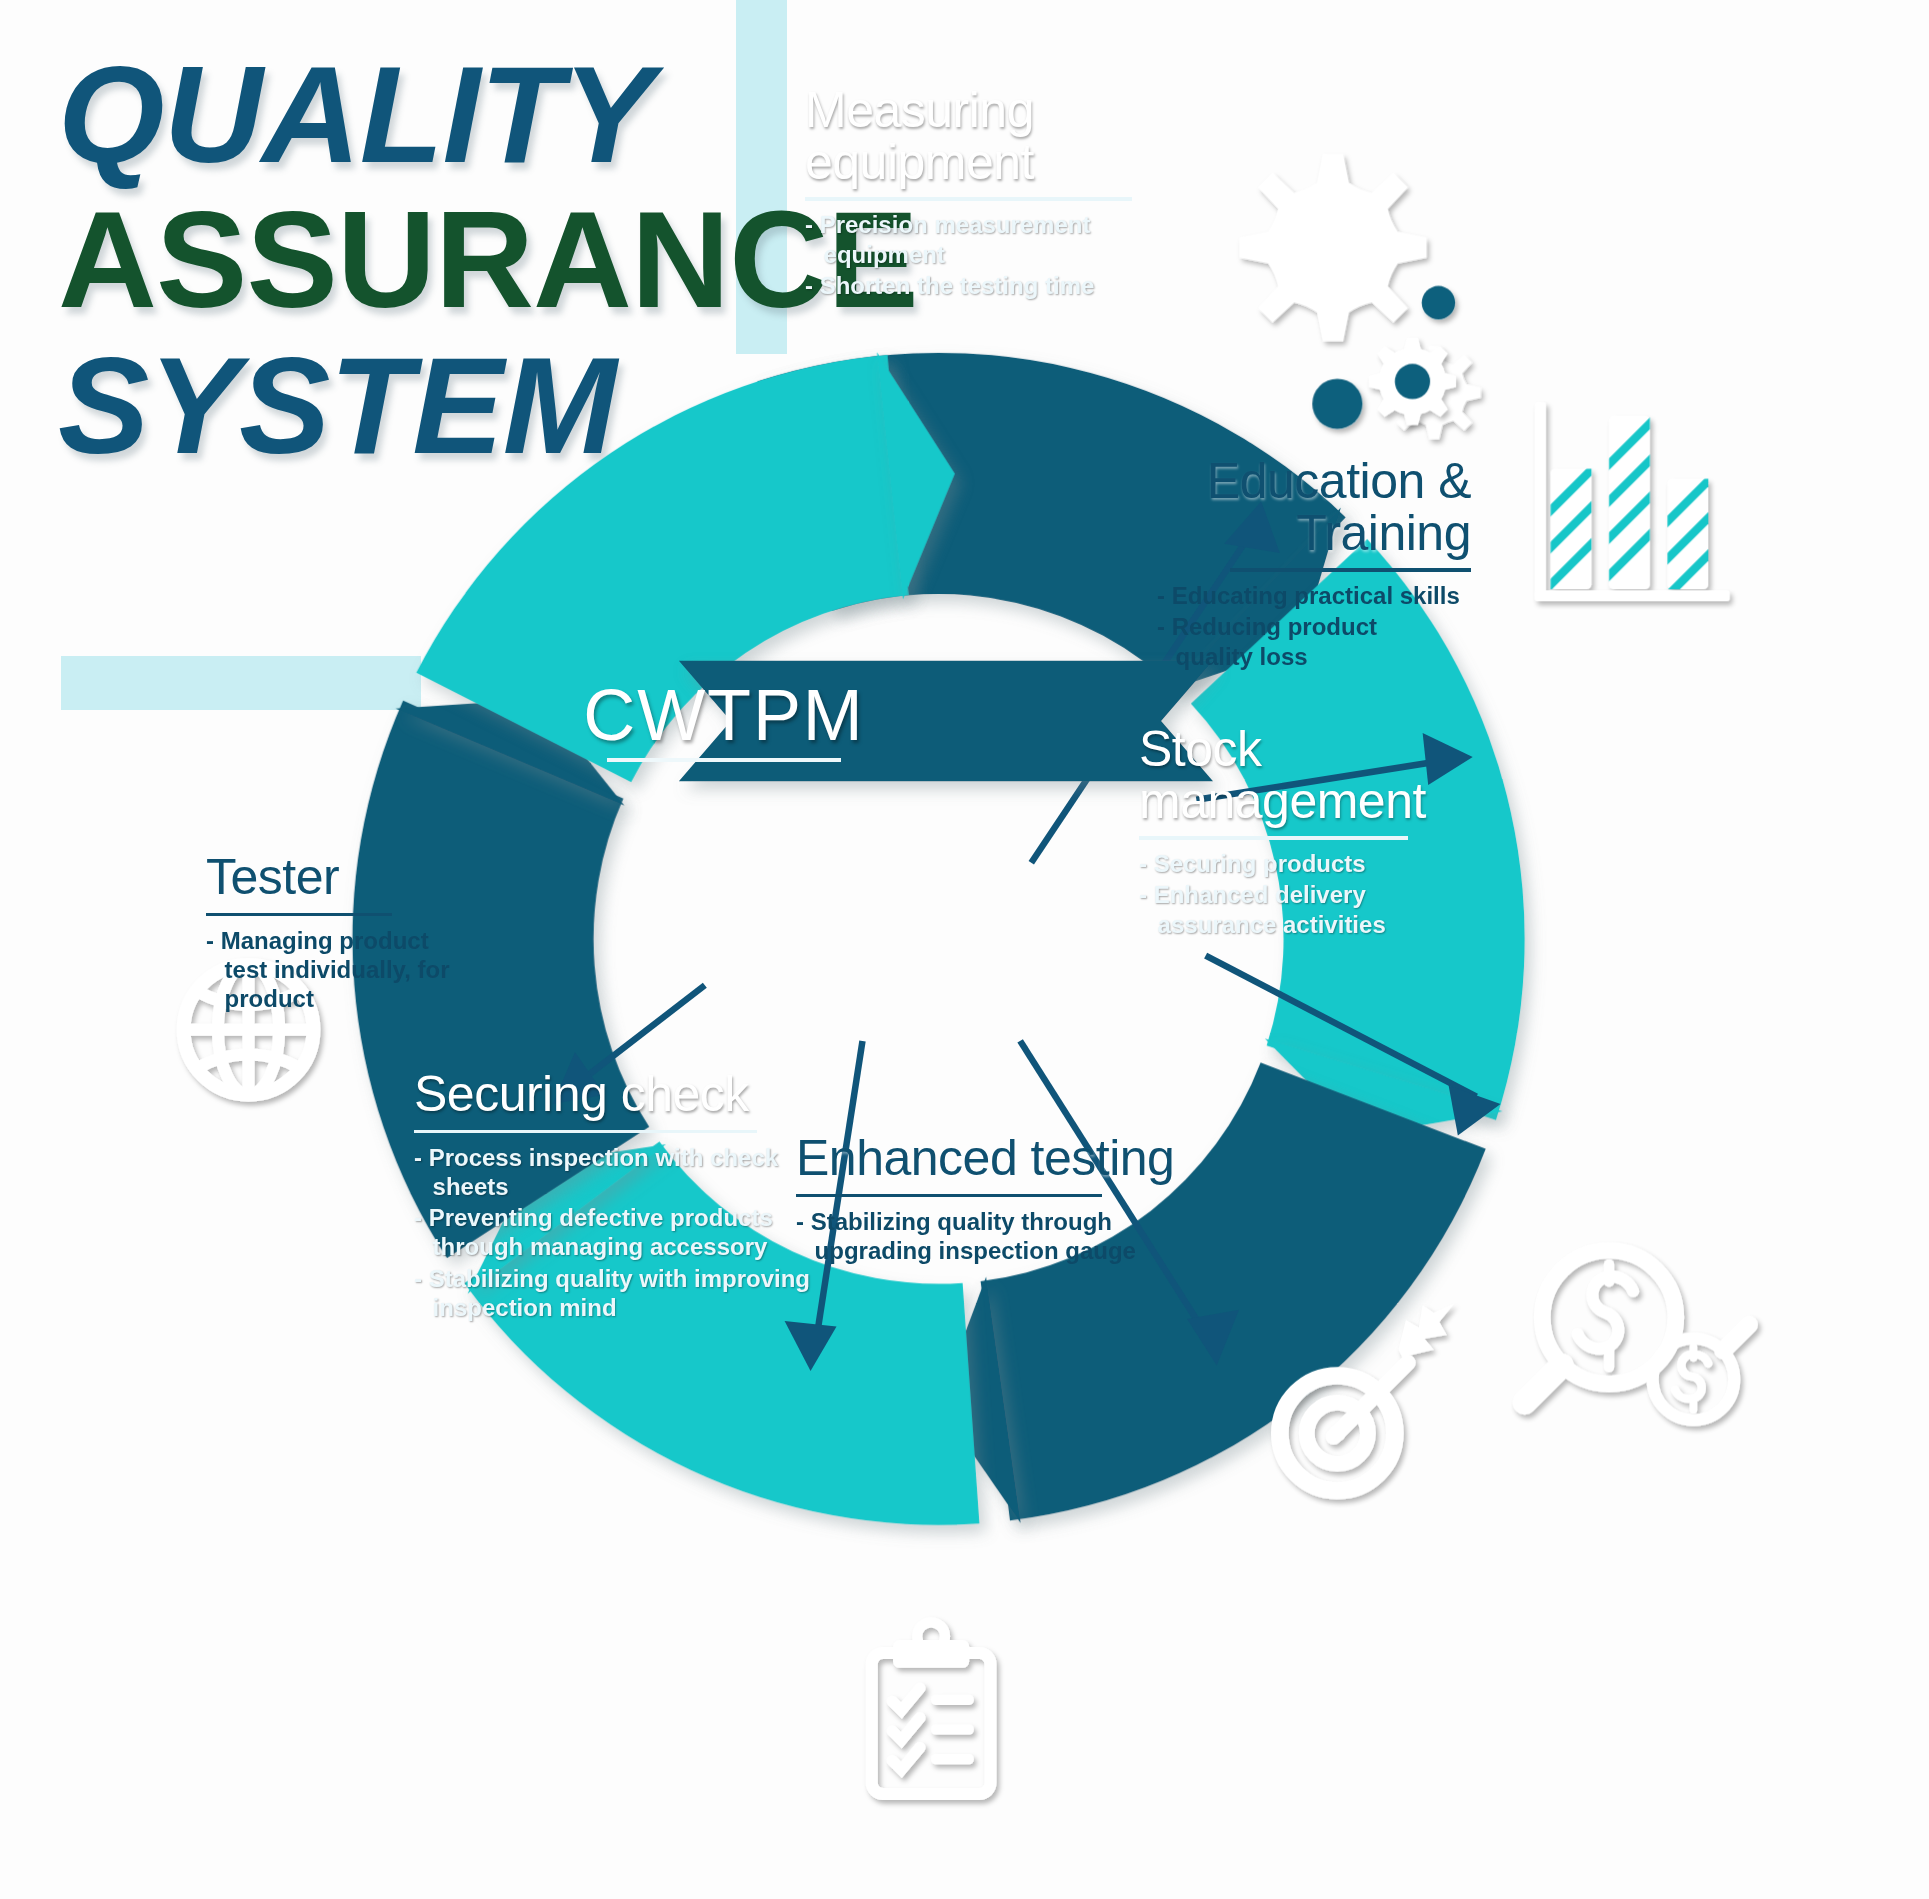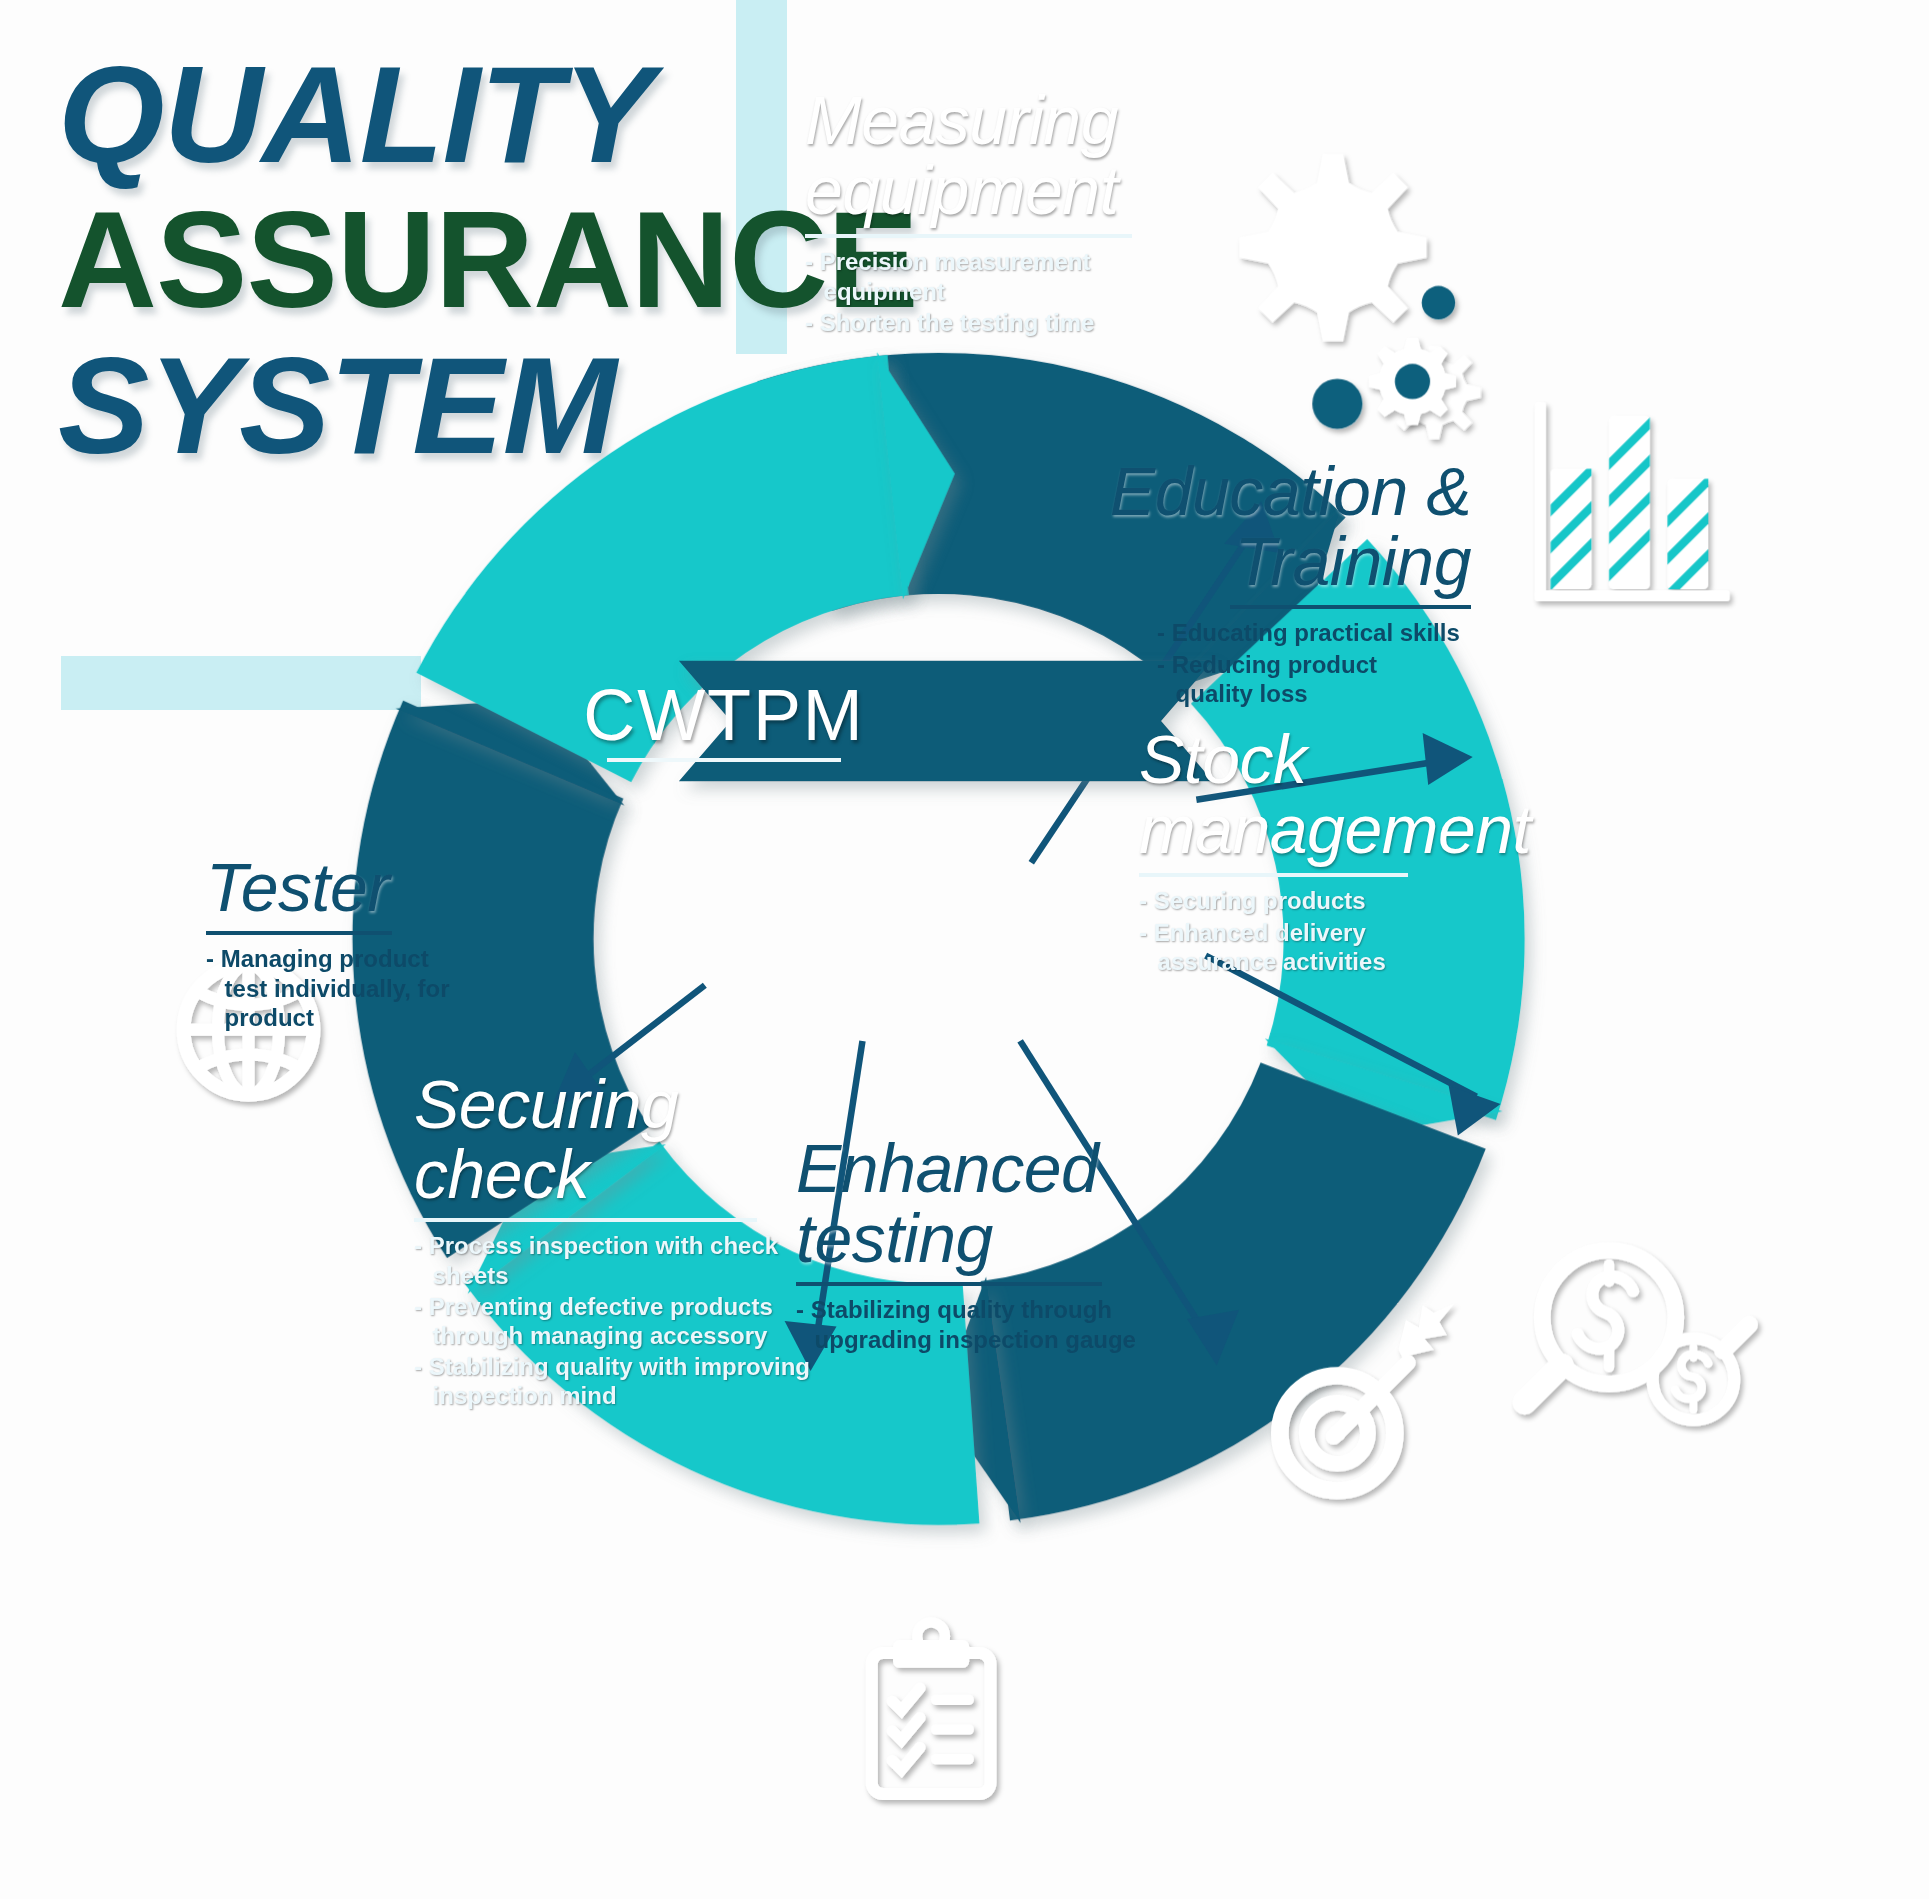--- a/index.html
+++ b/index.html
@@ -30,23 +30,22 @@
   .t-teal{color:#14532d;}
 
   
   .deco-bar{position:absolute;background:#c9eef3;}
   .deco-bar-top{left:736px;top:0px;width:51px;height:354px;}
   .deco-bar-left{left:61px;top:656px;width:360px;height:54px;}
 
   
   .seg-text{position:absolute;}
   .seg-title{
-    font-size:68px;font-weight:400;margin:0;line-height:1.03;
+    font-size:50px;font-weight:400;margin:0;line-height:1.03;
     letter-spacing:-0.5px;
-    font-style:italic;
   }
   .rule{height:3.7px;border:0;margin:9.3px 0 9.3px 0;}
   .seg-list{margin:0;padding:0;list-style:none;font-weight:bold;}
   .seg-list li{
     font-size:24px;line-height:1.22;margin:0 0 1.9px 0;
     text-indent:-18.6px;padding-left:18.6px;
     white-space:pre-line;
   }
   .on-dark .seg-title{color:#ffffff;text-shadow:0.9px 1.9px 2.8px rgba(0,0,0,.35);}
   .on-dark .rule{background:#e8f6fa;}

